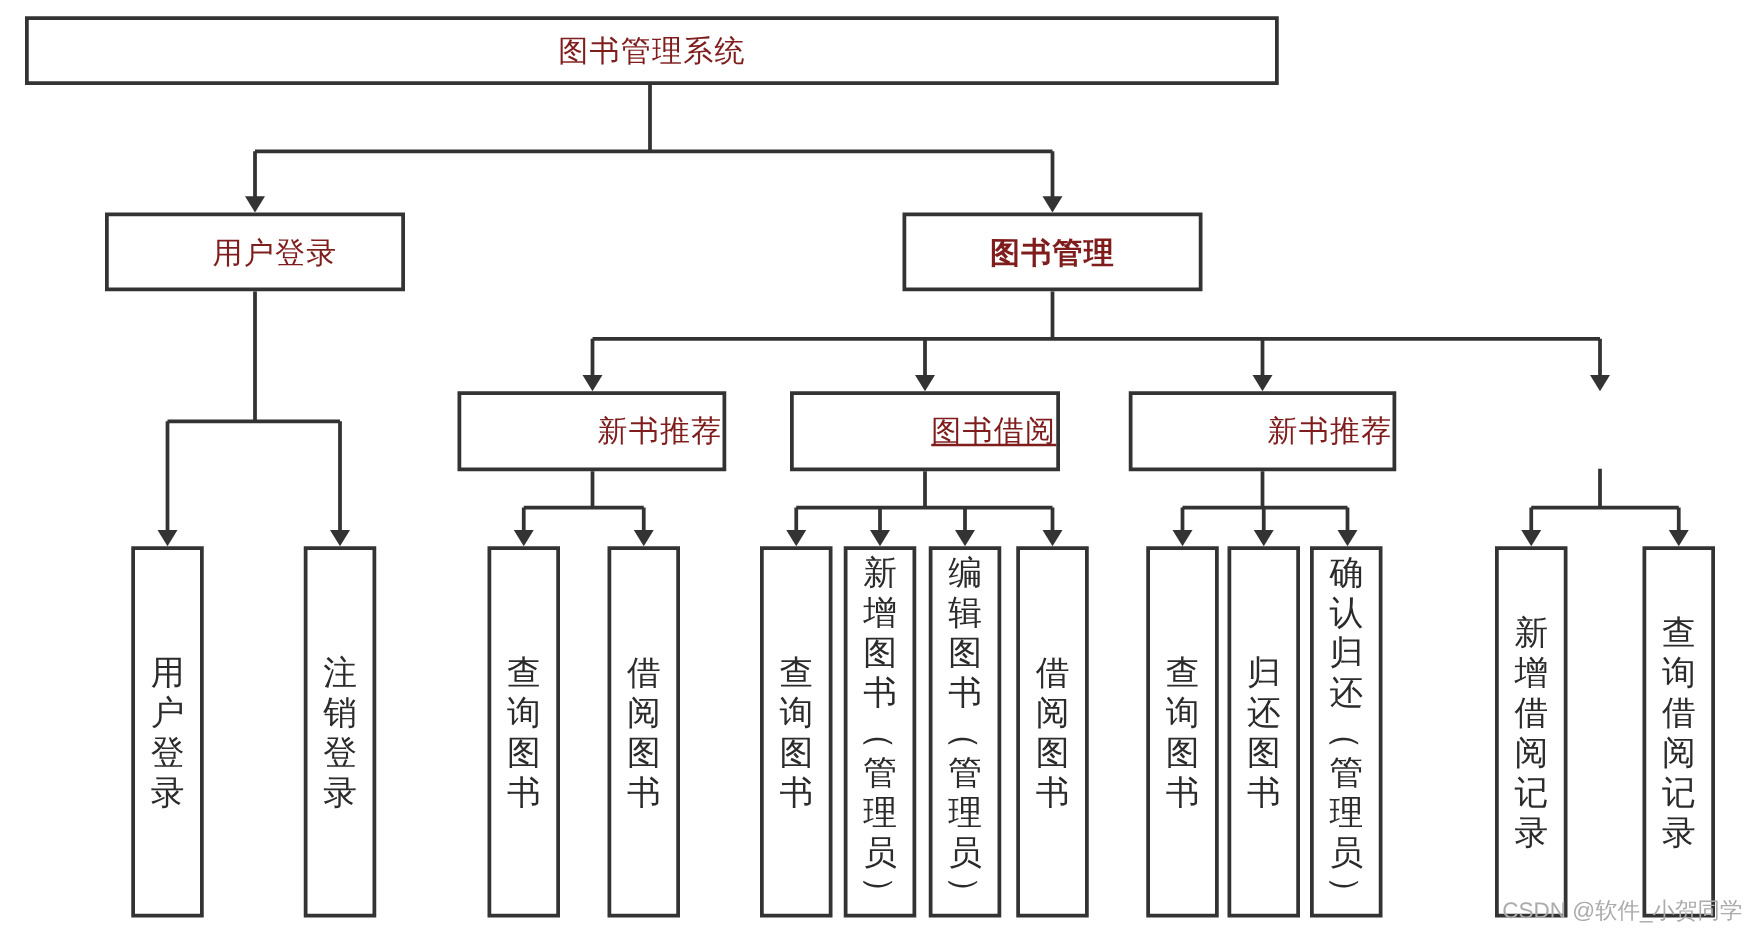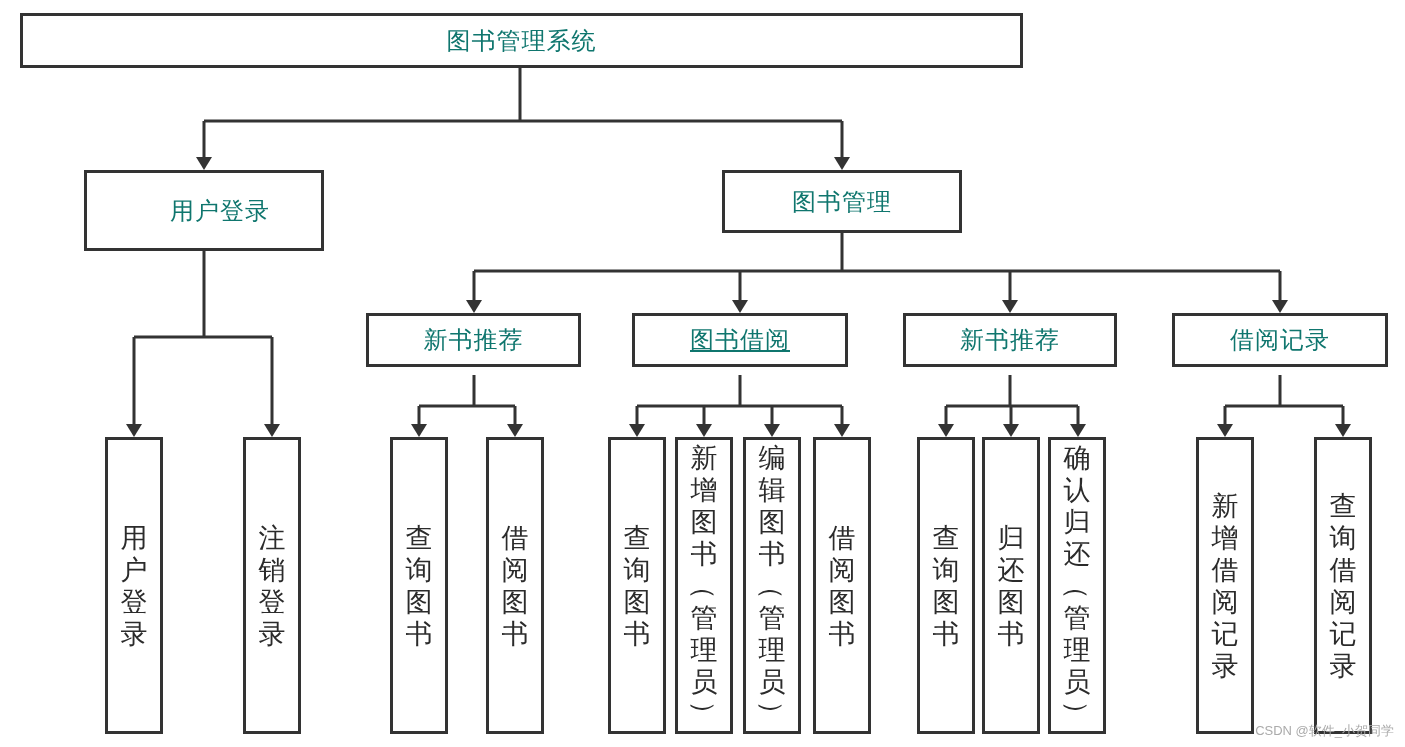--- a/index.html
+++ b/index.html
@@ -18,28 +18,28 @@
   }
   .node {
     position: absolute;
     box-sizing: border-box;
     border: 3px solid #333333;
     background: #ffffff;
     display: flex;
     align-items: center;
     justify-content: center;
     font-size: 24px;
-    color: #0f766e;
+    color: #7f1d1d;
     letter-spacing: 1px;
     white-space: nowrap;
   }
   .node.root  { left: 20px;   top: 13px;  width: 1003px; height: 55px; }
-  .node.lvl2a { left: 84px;   top: 170px; width: 240px;  height: 81px; padding-left: 32px; }
-  .node.lvl2b { left: 722px;  top: 170px; width: 240px;  height: 63px; }
-  .node.lvl3  { top: 313px; height: 54px; }
+  .node.lvl2a { left: 84px;   top: 170px; width: 240px;  height: 63px; padding-left: 32px; }
+  .node.lvl2b { left: 722px;  top: 170px; width: 240px;  height: 63px; font-weight: bold; }
+  .node.lvl3  { top: 313px; height: 64px; justify-content: flex-end; }
   .node.l3a { left: 366px;  width: 215px; }
   .node.l3b { left: 632px;  width: 216px; text-decoration: underline; }
   .node.l3c { left: 903px;  width: 214px; }
   .node.l3d { left: 1172px; width: 216px; }
   .leaf {
     position: absolute;
     top: 437px;
     width: 58px;
     height: 297px;
     box-sizing: border-box;
@@ -71,21 +71,21 @@
   .lf8  { left: 813px; }
   .lf9  { left: 917px; }
   .lf10 { left: 982px; }
   .lf11 { left: 1048px; }
   .lf12 { left: 1196px; }
   .lf13 { left: 1314px; }
   .watermark {
     position: absolute;
     right: 11px;
     bottom: 7px;
-    font-size: 13px;
+    font-size: 18px;
     color: #ababab;
     white-space: nowrap;
     z-index: 5;
   }
 </style>
 </head>
 <body>
 
 <div class="canvas">
 
@@ -142,23 +142,20 @@
 
   <div class="node lvl3 l3a">
     <span>新书推荐</span>
   </div>
   <div class="node lvl3 l3b">
     <span>图书借阅</span>
   </div>
   <div class="node lvl3 l3c">
     <span>新书推荐</span>
   </div>
-  <div class="node lvl3 l3d">
-    <span>借阅记录</span>
-  </div>
 
   <div class="leaf lf1 vtext">
       <span class="vchar">用</span>
       <span class="vchar">户</span>
       <span class="vchar">登</span>
       <span class="vchar">录</span>
     </div>
   <div class="leaf lf2 vtext">
       <span class="vchar">注</span>
       <span class="vchar">销</span>

